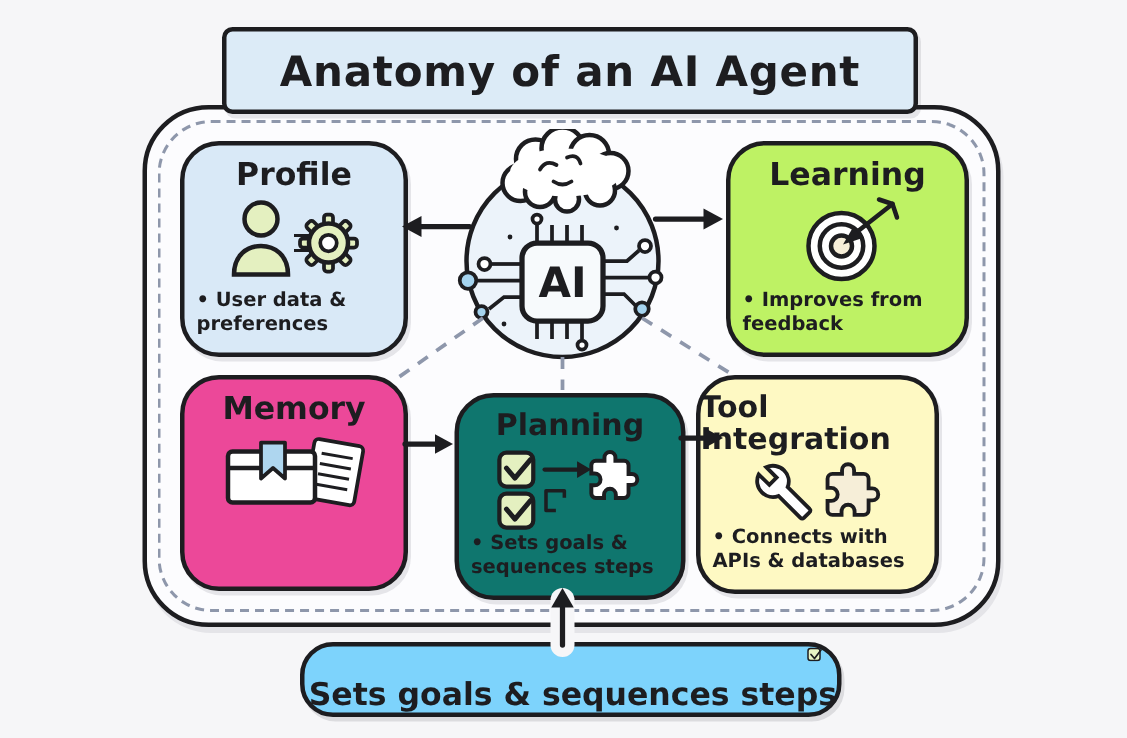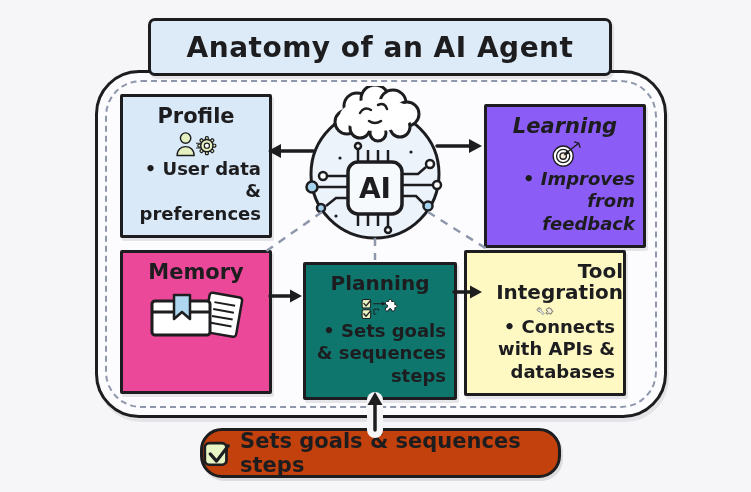--- a/index.html
+++ b/index.html
@@ -28,49 +28,50 @@
     background:#fcfcfe;border:3.5px solid #1d1d20;border-radius:44px;
     box-shadow:2px 4px 0 rgba(30,30,50,.08);
     z-index:1;
   }
   .outer .dashed-inner{
     position:absolute;inset:7px;border:2.5px dashed #8e97ab;border-radius:36px;
   }
 
   
   .node{
-    position:absolute;border:3px solid #1d1d20;border-radius:2px;
+    position:absolute;border:3px solid #1d1d20;border-radius:26px;
     display:flex;flex-direction:column;align-items:center;
     box-shadow:2px 3px 0 rgba(30,30,50,.10);
-    z-index:3;text-align:right;
+    z-index:3;text-align:left;
   }
   .node .ttl{font-size:21px;font-weight:700;line-height:1.05;margin-top:8px;}
-  .node .desc{font-size:18px;font-weight:600;line-height:1.25;margin-top:auto;margin-bottom:10px;padding:0 8px;}
+  .node .desc{font-size:13px;font-weight:600;line-height:1.25;margin-top:auto;margin-bottom:10px;padding:0 8px;}
   .node svg.icon{margin-top:4px;}
 
   .node-profile {left:120px;top:94px; width:146px;height:138px;background:#d9e9f7;}
-  .node-learning{left:484px;top:104px; width:156px;height:138px;background:#8b5cf6;font-style:italic;}
+  .node-learning{left:484px;top:94px; width:156px;height:138px;background:#bef264;}
   .node-memory  {left:120px;top:250px;width:146px;height:138px;background:#ec4899;}
   .node-planning{left:303px;top:262px;width:148px;height:132px;background:#0f766e;}
   .node-tool    {left:464px;top:250px;width:156px;height:140px;background:#fef9c3;}
   .node-tool .ttl, .node-planning .ttl{font-size:20px;}
 
   
   .hub{position:absolute;left:290px;top:86px;width:170px;height:168px;z-index:2;}
 
   
   .overlay{position:absolute;inset:0;width:751px;height:492px;z-index:5;pointer-events:none;}
 
   
   .bottom-banner{
     position:absolute;left:200px;top:428px;width:355px;height:44px;
-    background:#c2410c;border:3px solid #1d1d20;border-radius:22px;
-    display:flex;align-items:center;justify-content:center;gap:10px;
+    background:#7dd3fc;border:3px solid #1d1d20;border-radius:22px;
+    display:flex;align-items:flex-end;justify-content:center;gap:10px;
     box-shadow:2px 3px 0 rgba(30,30,50,.12);
     z-index:4;
+    flex-direction:column;
   }
   .bottom-banner .t{font-size:21px;font-weight:700;}
 </style>
 </head>
 <body>
 
 <div class="stage">
 
   <div class="title-banner">
     <div class="t">Anatomy of an AI Agent</div>

